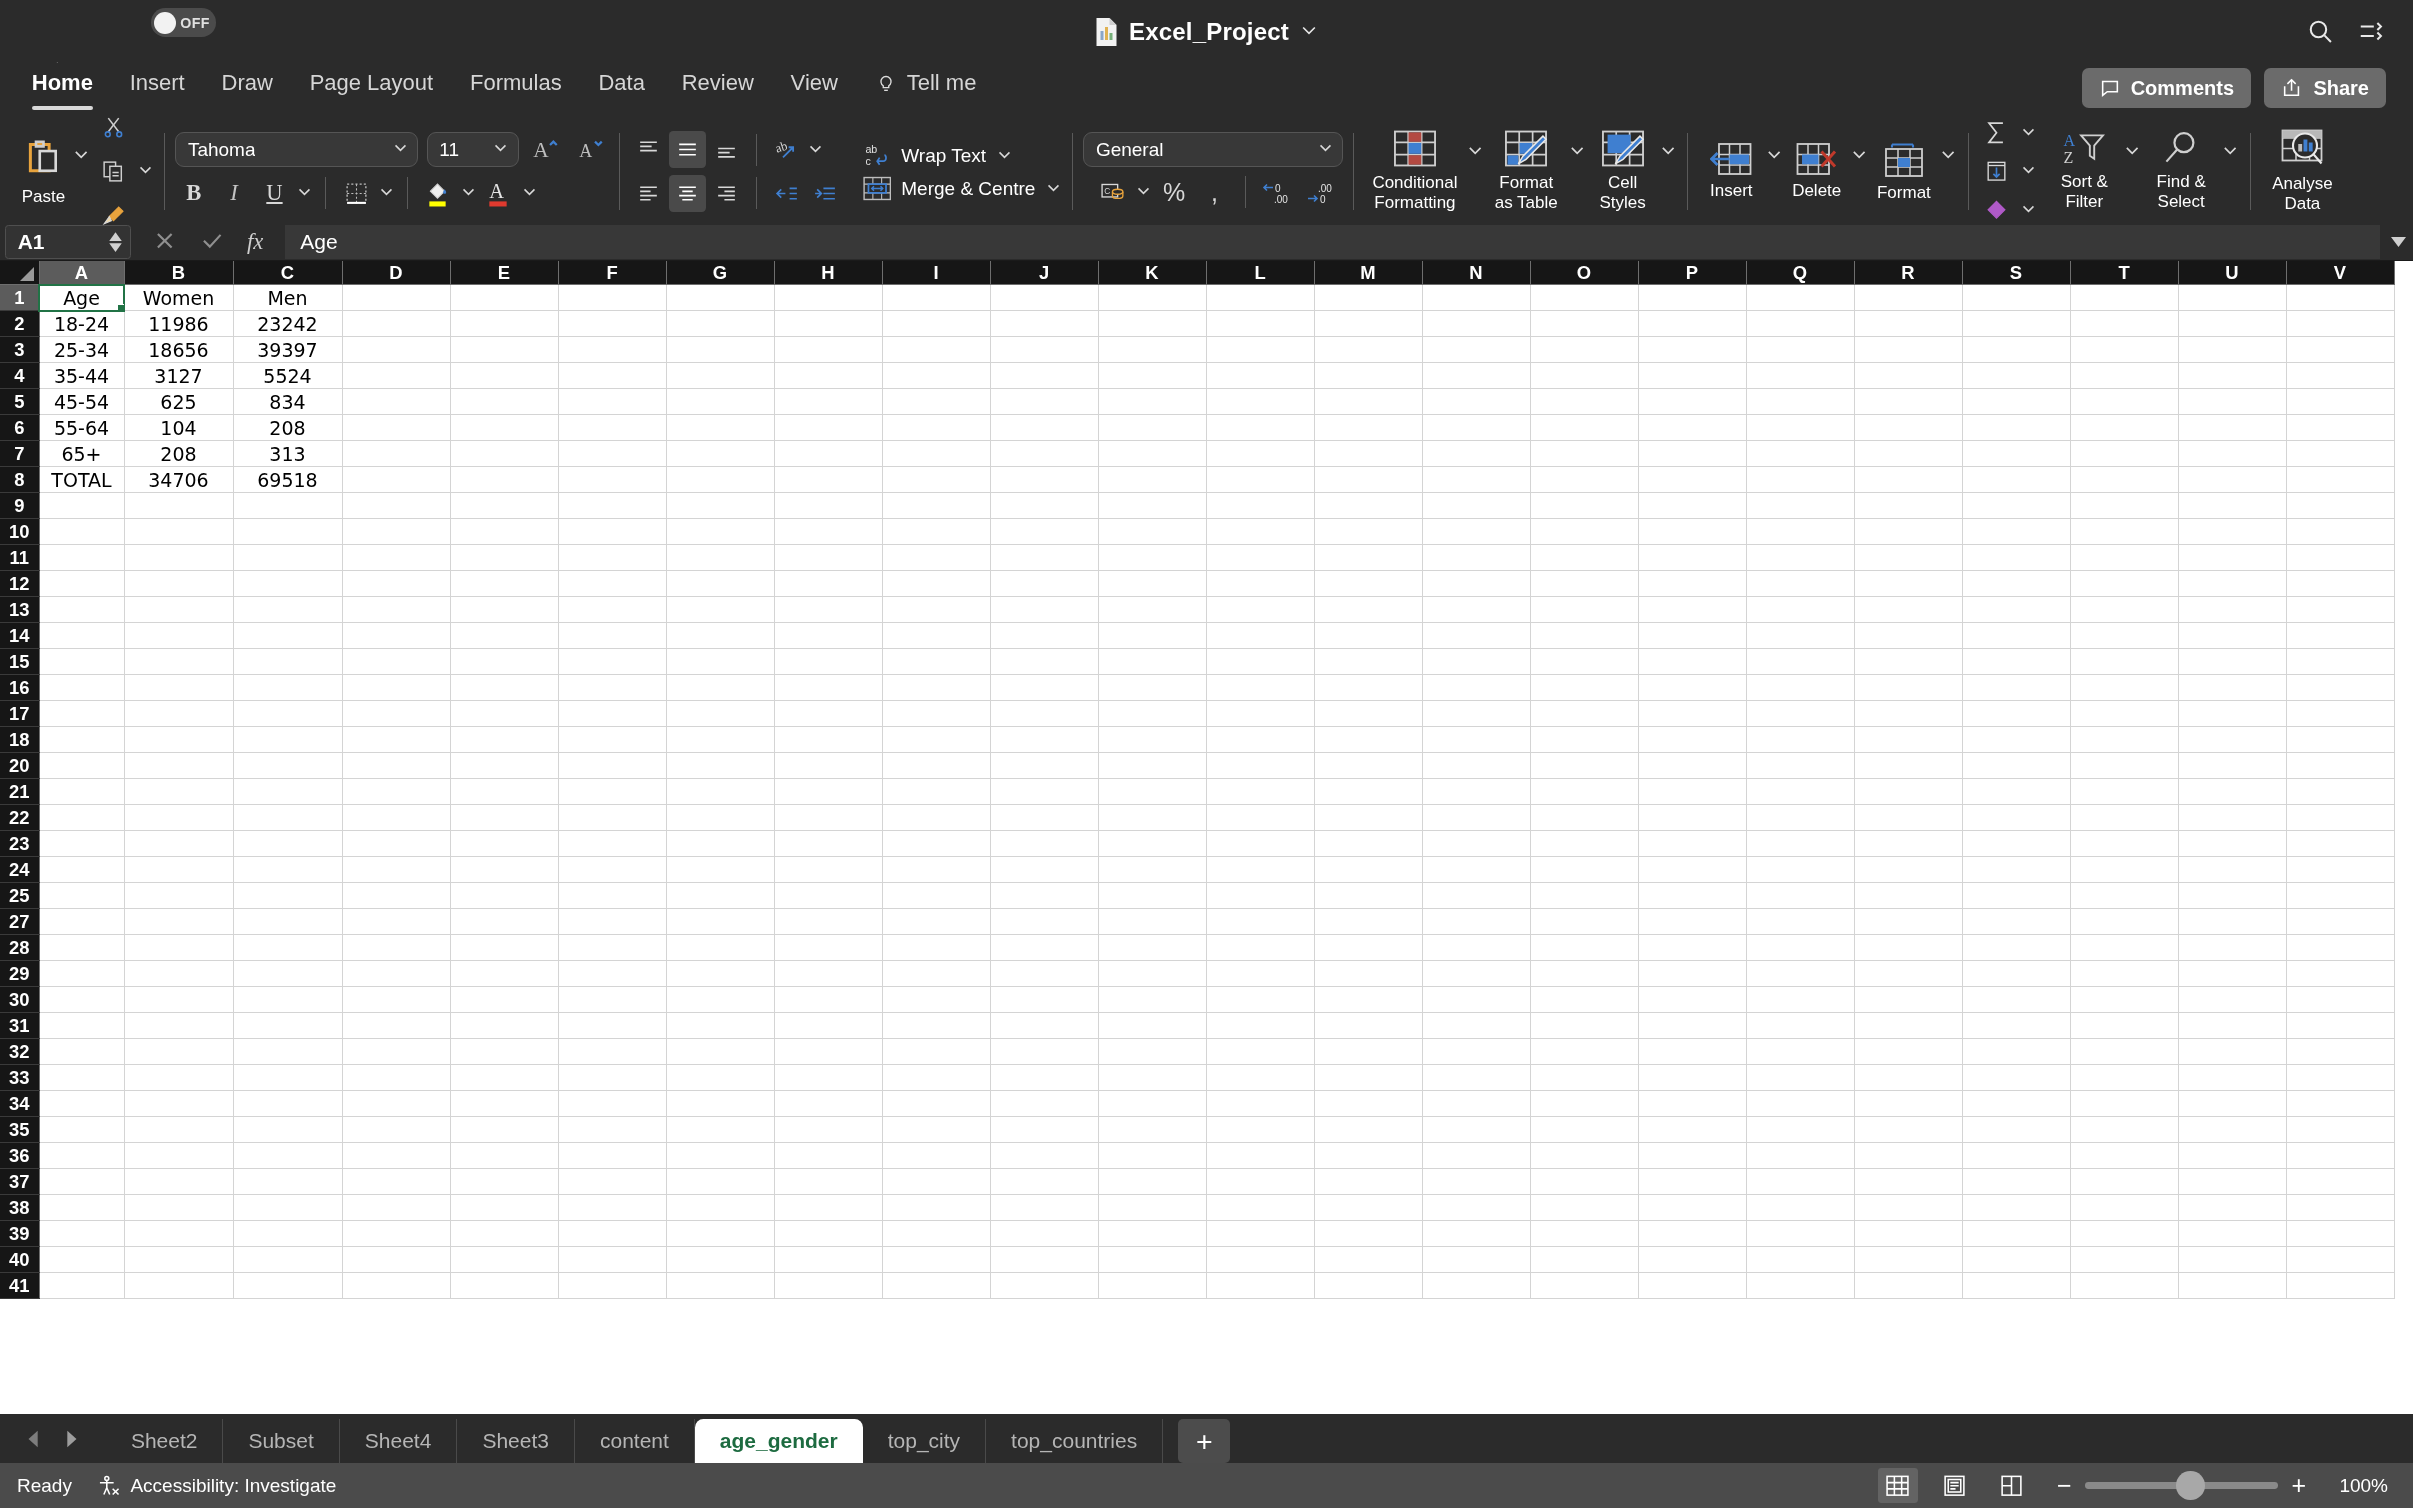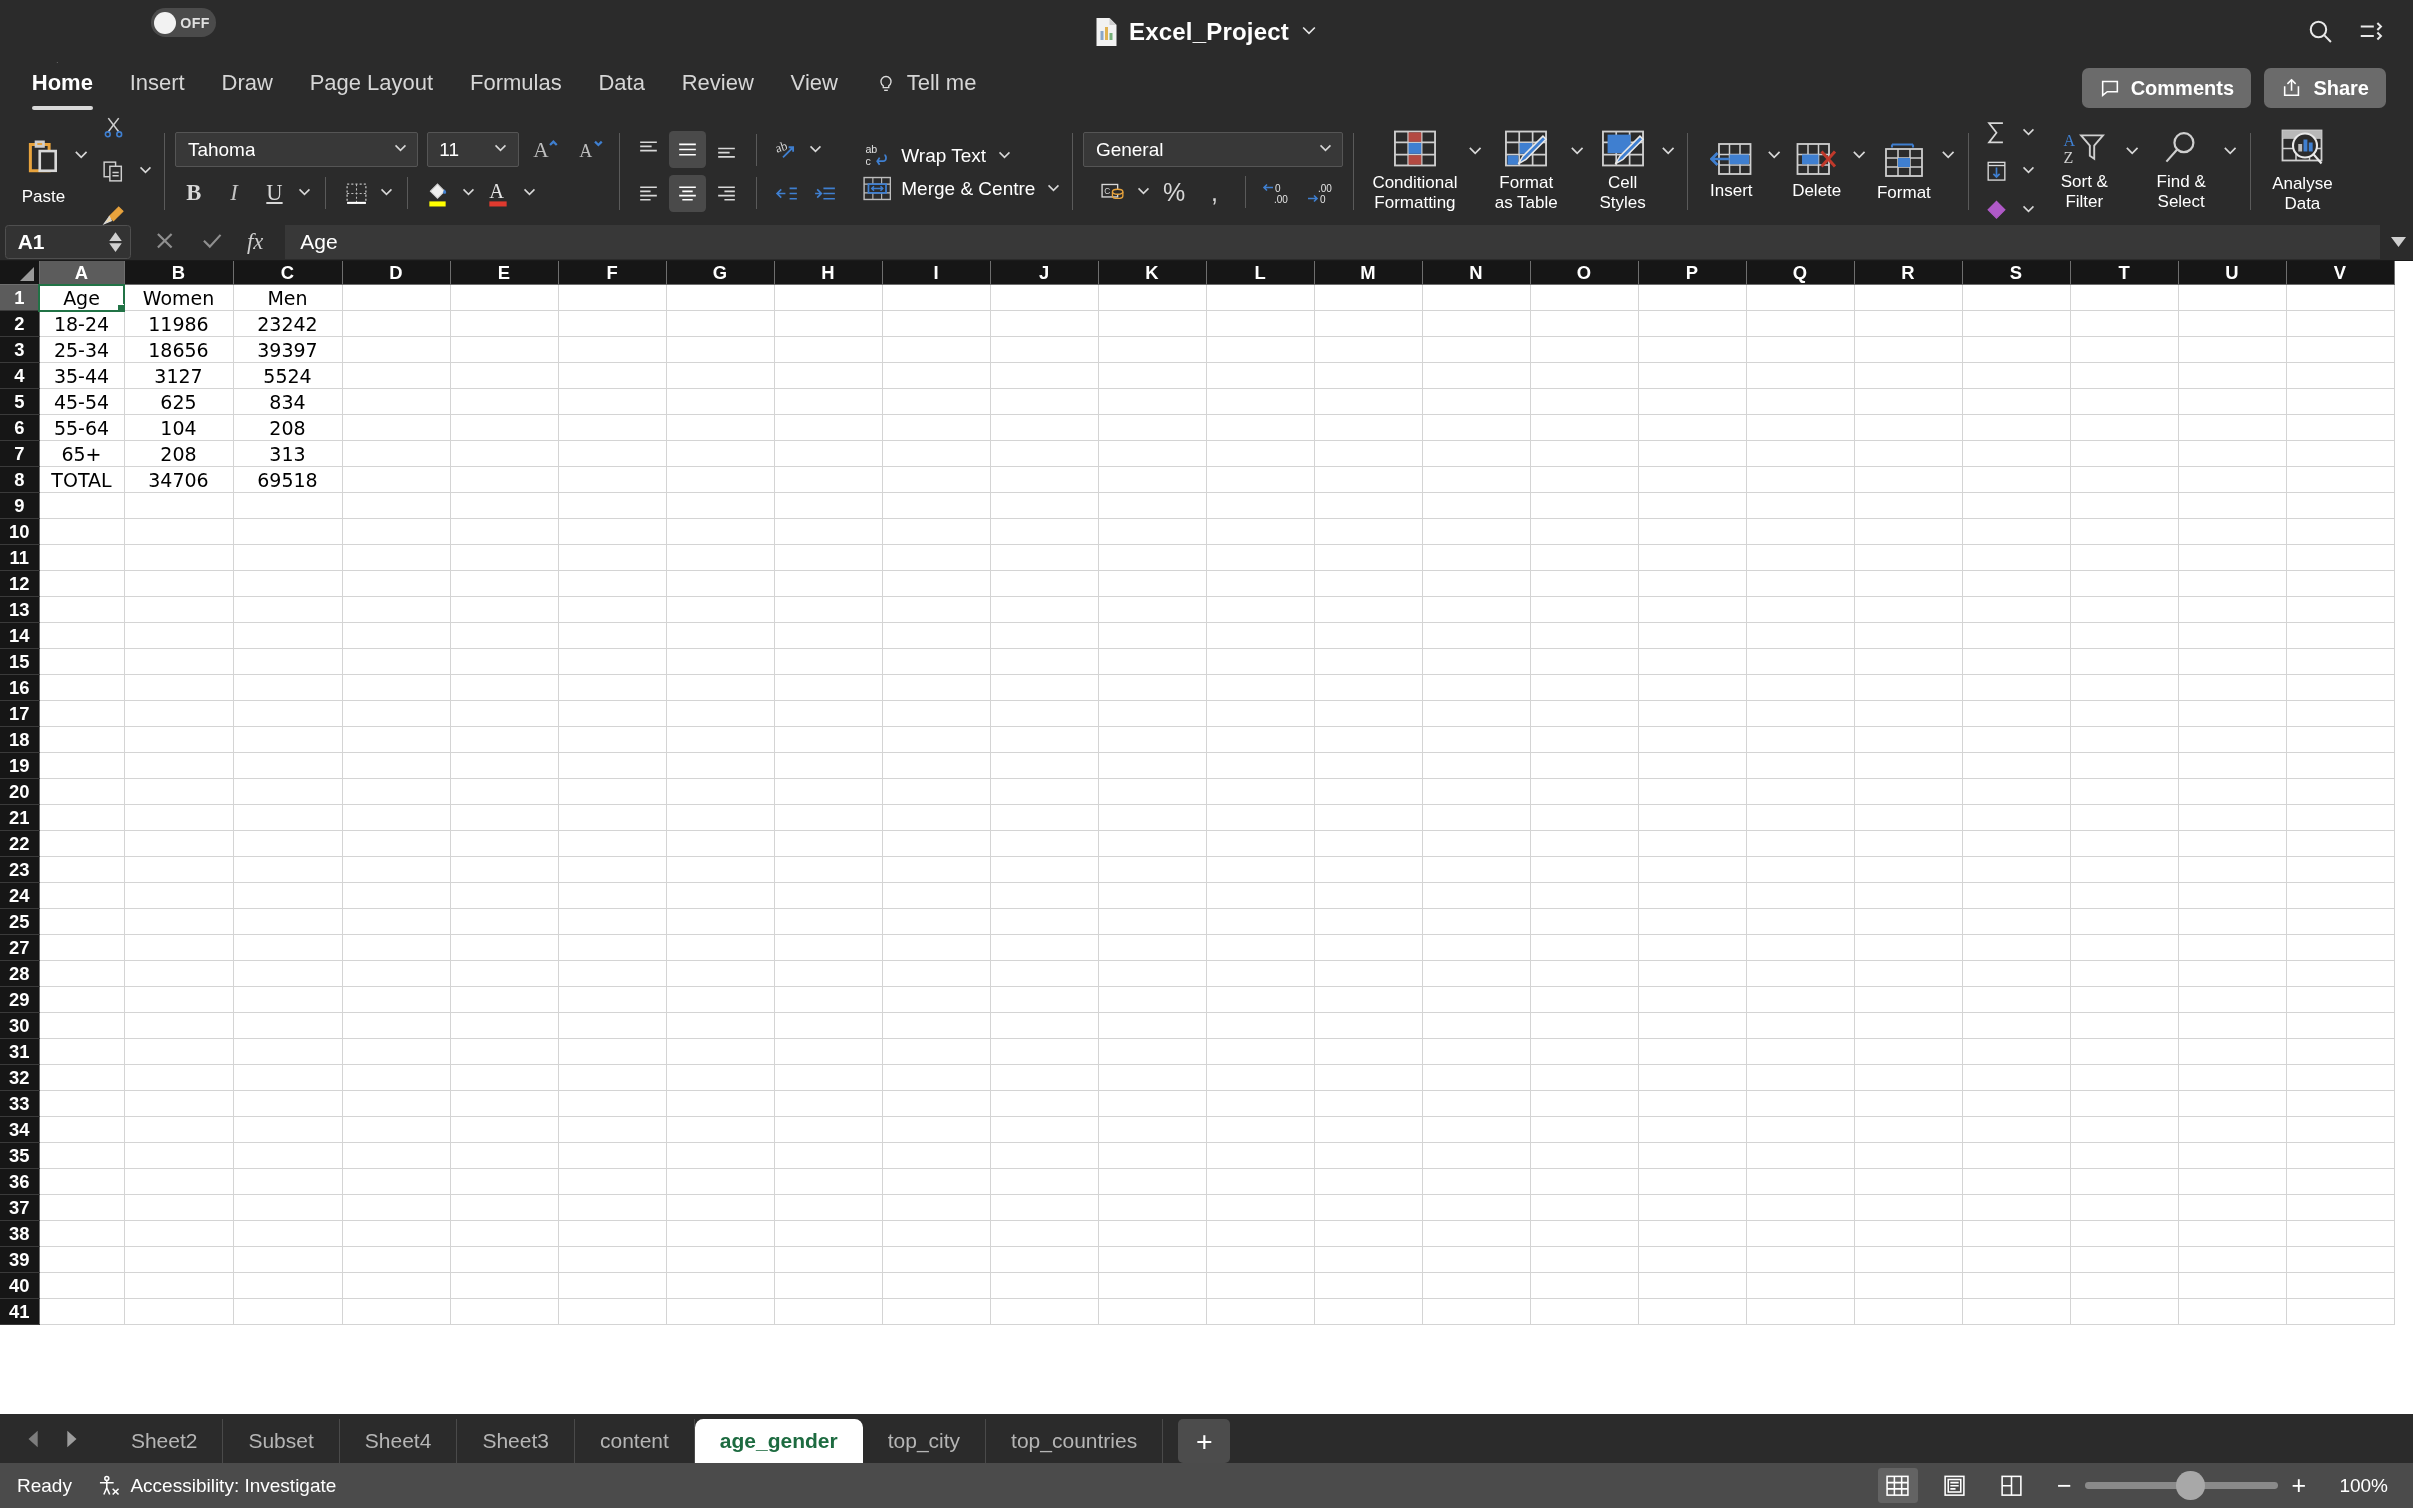--- a/index.html
+++ b/index.html
@@ -75,21 +75,21 @@
     min-width: 67px; height:101px; gap:3.4px;
   }
   .bigbtn .lbl { margin-top:2.5px; }
   .smrow { display:flex; align-items:center; gap:5px; }
   .sbtn {
     height:37px; min-width:37px; display:flex; align-items:center; justify-content:center;
     border-radius:4.2px; color:#e8e8e8; padding:0 5px;
   }
   .sbtn.on { background:#4a4a4a; }
   .cmb {
-    background:#383838; border:0.8px solid #555; border-radius:2px; height:35px;
+    background:#383838; border:0.8px solid #555; border-radius:9px; height:35px;
     display:flex; align-items:center; padding:0 8.4px 0 11.7px; color:#fff; font-size:19px;
     justify-content:space-between;
   }
   .cmb .cv { white-space:nowrap; overflow:hidden; }
   .colstack { display:flex; flex-direction:column; justify-content:center; gap:6.7px; height:101px;}
   .txt-lbl { color:#ffffff; font-size:19px; white-space:nowrap; }
 
   
   .fbar {
     height: 37px; background:#2b2b2b; display:flex; align-items:center; flex:0 0 37px;
@@ -1374,45 +1374,20 @@
             <td class="cell"></td>
             <td class="cell"></td>
             <td class="cell"></td>
             <td class="cell"></td>
             <td class="cell"></td>
             <td class="cell"></td>
             <td class="cell"></td>
             <td class="cell"></td>
           </tr>
           <tr>
-            <td class="rowhdr">19</td>
-            <td class="cell"></td>
-            <td class="cell"></td>
-            <td class="cell"></td>
-            <td class="cell"></td>
-            <td class="cell"></td>
-            <td class="cell"></td>
-            <td class="cell"></td>
-            <td class="cell"></td>
-            <td class="cell"></td>
-            <td class="cell"></td>
-            <td class="cell"></td>
-            <td class="cell"></td>
-            <td class="cell"></td>
-            <td class="cell"></td>
-            <td class="cell"></td>
-            <td class="cell"></td>
-            <td class="cell"></td>
-            <td class="cell"></td>
-            <td class="cell"></td>
-            <td class="cell"></td>
-            <td class="cell"></td>
-            <td class="cell"></td>
-          </tr>
-          <tr>
             <td class="rowhdr">20</td>
             <td class="cell"></td>
             <td class="cell"></td>
             <td class="cell"></td>
             <td class="cell"></td>
             <td class="cell"></td>
             <td class="cell"></td>
             <td class="cell"></td>
             <td class="cell"></td>
             <td class="cell"></td>

